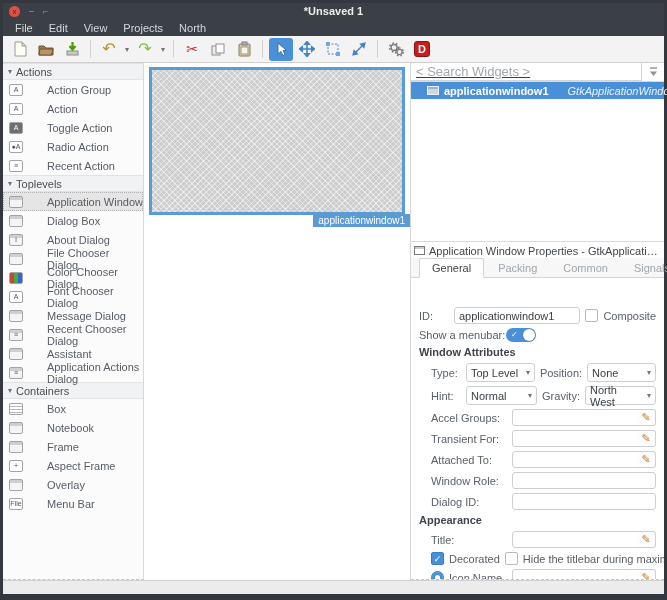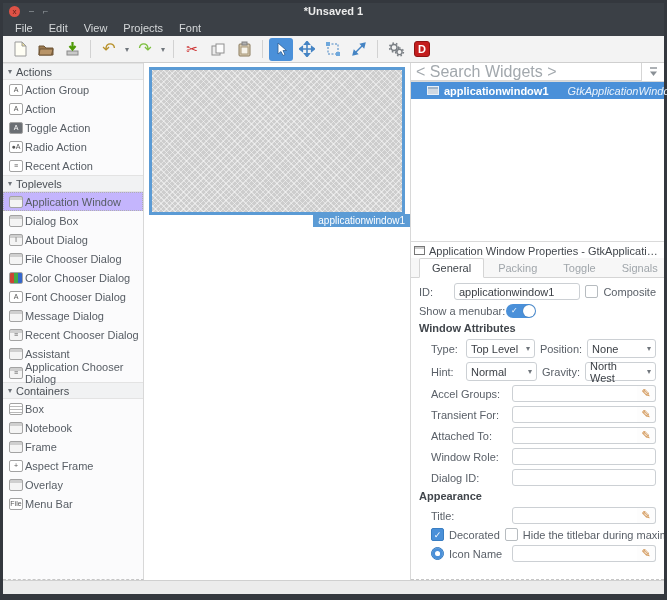--- a/index.html
+++ b/index.html
@@ -35,22 +35,22 @@
 
   
   .main { flex: 1; display: flex; min-height: 0; }
 
   
   .palette { width: 141px; background: #fbfbfc; border-right: 1px solid #d8d8d8; overflow: hidden; flex: none;
     border-bottom: 1px dashed #c6c6c6; }
   .psec { height: 17px; background: #f1f2f3; border-top: 1px solid #e3e3e3; border-bottom: 1px solid #e3e3e3;
     display: flex; align-items: center; font-size: 11px; color: #4a4f55; padding-left: 5px; gap: 4px; }
   .psec .caret { font-size: 8px; color: #6d7278; }
-  .pitem { height: 19px; display: flex; align-items: center; font-size: 11px; color: #575d64; padding-left: 6px; gap: 2px; }
-  .pitem.sel { outline: 1px dotted #b0b0b0; outline-offset: -1px; background: #c4b5fd; }
+  .pitem { height: 19px; display: flex; align-items: center; font-size: 11px; color: #575d64; padding-left: 6px; gap: 24px; }
+  .pitem.sel { outline: 1px dotted #b0b0b0; outline-offset: -1px; background: #e5e5e5; }
   .picon { width: 14px; height: 12px; border: 1px solid #a3a3a3; background: #fff; border-radius: 2px;
     display: inline-flex; align-items: center; justify-content: center; font-size: 7px; color: #555;
     overflow: hidden; flex: none; }
   .picon.win { background: linear-gradient(#cfcfcf 0 3px, #f4f4f4 3px); }
   .picon.dark { background: #6b6f74; color: #fff; }
   .picon.colors { background: linear-gradient(90deg, #cc4433 0 33%, #44aa44 33% 66%, #3366cc 66%); }
   .picon.lines { background: repeating-linear-gradient(#ffffff 0 2px, #b9b9b9 2px 3px); }
   .picon.grid { background: repeating-linear-gradient(90deg, #b9b9b9 0 1px, transparent 1px 4px),
     repeating-linear-gradient(#b9b9b9 0 1px, transparent 1px 4px), #fff; }
 
@@ -60,21 +60,21 @@
     border: 3px solid #5b9bd5; background: #cdcdcd;
     background-image: repeating-linear-gradient(45deg, rgba(255,255,255,.45) 0 1px, transparent 1px 4px),
       repeating-linear-gradient(-45deg, rgba(255,255,255,.45) 0 1px, transparent 1px 4px); }
   .design-label { position: absolute; top: 151px; right: 0; background: #5b9bd5; color: #fff;
     font-size: 10px; padding: 1px 5px; }
 
   
   .rightpanel { width: 254px; border-left: 1px solid #d8d8d8; display: flex; flex-direction: column; flex: none; background: #fff; }
   .searchrow { height: 19px; border-bottom: 1px solid #dadada; display: flex; align-items: center; flex: none; }
   .searchrow input { flex: 1; height: 100%; border: 1px solid #d5d5d5; border-top: none; border-left: none;
-    font-size: 16px; padding: 0 5px; color: #3c4046; outline: none; font-family: inherit; }
+    font-size: 13px; padding: 0 5px; color: #3c4046; outline: none; font-family: inherit; text-decoration: underline; }
   .searchrow input::placeholder { color: #a2a8ad; }
   .search-exp { width: 22px; display: flex; align-items: center; justify-content: center; }
   .tree { height: 160px; border-bottom: 1px solid #dadada; flex: none; }
   .treerow { height: 17px; background: #4a90d9; display: flex; align-items: center; gap: 5px; padding-left: 16px; }
   .treeicon { width: 12px; height: 9px; border: 1px solid #e8f0f8; background: #cfd8e2;
     box-shadow: inset 0 2px 0 #9fb4c8; flex: none; }
   .treename { color: #fff; font-size: 11px; font-weight: bold; }
   .treetype { color: #eaf2fb; font-size: 11px; font-style: italic; margin-left: 14px; }
 
   
@@ -82,21 +82,21 @@
   .props-title { height: 16px; display: flex; align-items: center; gap: 4px; padding: 1px 3px 0; flex: none; }
   .props-title .ticon { width: 11px; height: 9px; border: 1px solid #777; background: #fff;
     box-shadow: inset 0 2px 0 #ccc; flex: none; }
   .props-title span.txt { font-size: 11px; color: #42474d; white-space: nowrap; overflow: hidden;
     text-overflow: ellipsis; }
   .tabs { height: 20px; display: flex; align-items: flex-end; border-bottom: 1px solid #d5d5d5;
     padding-left: 8px; gap: 2px; flex: none; background: #f7f7f7; }
   .tab { font-size: 11px; color: #a0a6ab; padding: 3px 12px; }
   .tab.active { background: #fff; color: #41464c; border: 1px solid #d5d5d5; border-bottom: 1px solid #fff;
     border-radius: 2px 2px 0 0; margin-bottom: -1px; margin-top: 32px; }
-  .pcontent { flex: 1; overflow: hidden; padding: 5px 8px 0 8px; border-bottom: 1px dashed #c6c6c6; }
+  .pcontent { flex: 1; overflow: hidden; padding: 5px 8px 0 8px; border-bottom: 1px dashed #c6c6c6; margin-top: 24px; }
   .prow { display: flex; align-items: center; margin-bottom: 4px; gap: 5px; }
   .plab { font-size: 11px; color: #5a6068; white-space: nowrap; }
   .pinput { height: 17px; border: 1px solid #ccd0d4; border-radius: 3px; font-size: 11px; color: #3c4046;
     padding: 0 4px; flex: 1; min-width: 0; outline: none; background: #fff; font-family: inherit; }
   .indent { margin-left: 12px; }
   .phead { font-size: 11px; font-weight: bold; color: #41464c; margin: 3px 0 5px; }
   .dd { height: 19px; border: 1px solid #ccd0d4; border-radius: 3px; background: #fff; display: flex;
     align-items: center; font-size: 11px; color: #3c4046; padding: 0 4px; flex: 1; min-width: 0; justify-content: space-between; }
   .ddc { font-size: 8px; color: #70767c; margin-left: 3px; }
   .editbtn { width: 19px; height: 17px; border: 1px solid #ccd0d4; border-left: none;
@@ -134,21 +134,21 @@
     <div class="minmax">–</div>
     <div class="minmax">⌐</div>
     <div class="wtitle">*Unsaved 1</div>
   </div>
 
   <div class="menubar">
       <span class="menu-item">File</span>
       <span class="menu-item">Edit</span>
       <span class="menu-item">View</span>
       <span class="menu-item">Projects</span>
-      <span class="menu-item">Font</span>
+      <span class="menu-item">North</span>
     </div>
 
   <div class="toolbar">
     <div class="tbtn">
       <svg width="15" height="16">
           <path d="M2 1 h7 l4 4 v10 h-11 z" fill="#fffef4" stroke="#9a9a9a"></path>
           <path d="M9 1 l4 4 h-4 z" fill="#f2e49a" stroke="#9a9a9a"></path>
         </svg>
     </div>
     <div class="tbtn">
@@ -300,21 +300,21 @@
         <div class="pitem">
           <span class="picon win">≡</span>
           <span class="plbl">Recent Chooser Dialog</span>
         </div>
         <div class="pitem">
           <span class="picon win"></span>
           <span class="plbl">Assistant</span>
         </div>
         <div class="pitem">
           <span class="picon win">≡</span>
-          <span class="plbl">Application Chooser Dialog</span>
+          <span class="plbl">Application Actions Dialog</span>
         </div>
         <div class="psec">
           <span class="caret">▾</span>
           <span>Containers</span>
         </div>
         <div class="pitem">
           <span class="picon lines"></span>
           <span class="plbl">Box</span>
         </div>
         <div class="pitem">
@@ -365,21 +365,21 @@
       </div>
 
       <div class="props">
         <div class="props-title">
           <span class="ticon"></span>
           <span class="txt">Application Window Properties - GtkApplicationWindow [a…</span>
         </div>
         <div class="tabs">
           <span class="tab active">General</span>
           <span class="tab">Packing</span>
-          <span class="tab">Toggle</span>
+          <span class="tab">Common</span>
           <span class="tab">Signals</span>
 
         </div>
 
         <div class="pcontent">
 
           <div class="prow">
             <span class="plab" style="width:30px">ID:</span>
             <input class="pinput" value="applicationwindow1" style="">
             <span class="cb"></span>

